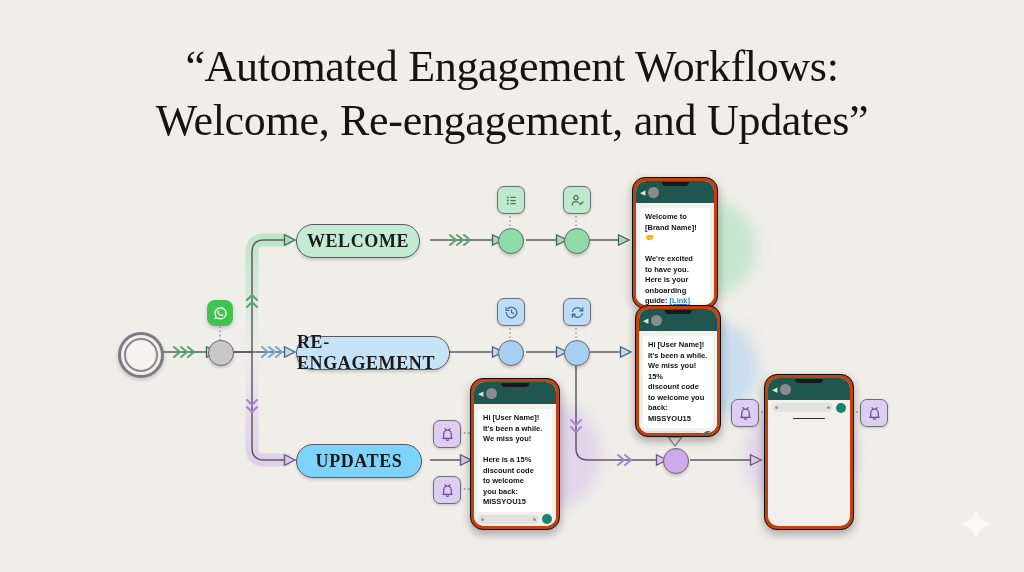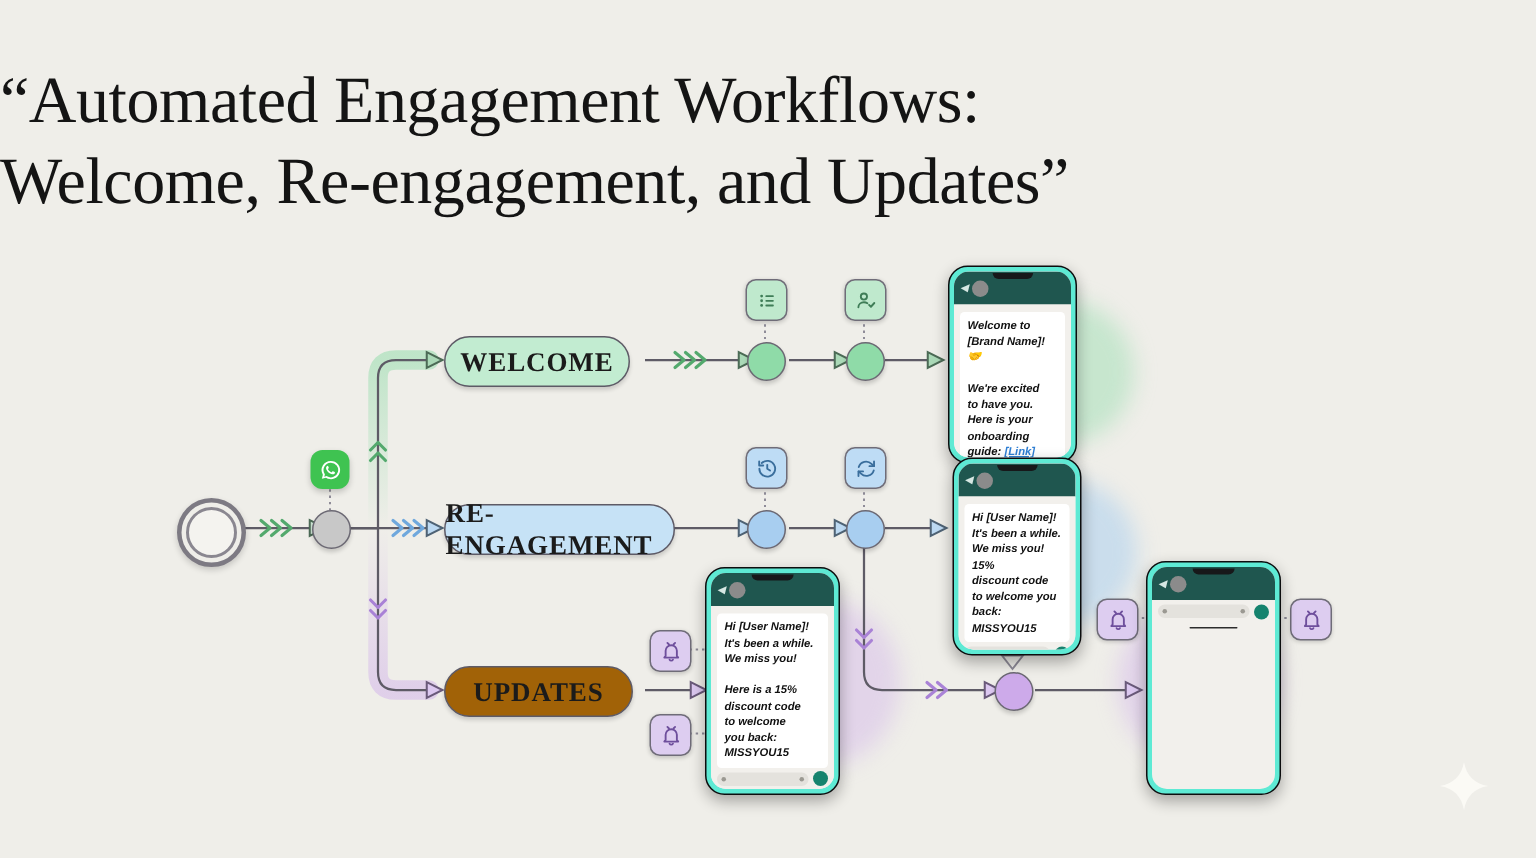--- a/index.html
+++ b/index.html
@@ -7,20 +7,21 @@
     width:1024px;height:572px;overflow:hidden;
     background:#efeee9;
     font-family:"Liberation Sans", sans-serif;
     position:relative;
   }
   #canvas{position:absolute;inset:0;width:1024px;height:572px;}
 
   
   .title{
     position:absolute;left:0;top:40px;width:1024px;
+    text-align:center;
     font-family:"Liberation Serif", serif;
     font-size:44px;line-height:54px;
     color:#141414;
     letter-spacing:-0.3px;
     white-space:pre-line;
     z-index:6;
   }
 
   
   .blob{position:absolute;border-radius:50%;filter:blur(7px);z-index:1;}
@@ -29,21 +30,21 @@
   .pill{
     position:absolute;display:flex;align-items:center;justify-content:center;
     border:1.6px solid #5d5a66;border-radius:22px;
     font-size:18px;font-weight:700;letter-spacing:0.6px;color:#1b1b1b;
     box-shadow:0 2px 3px rgba(0,0,0,.16);
     z-index:5;
     font-family:Liberation Serif, serif;
   }
   .pill.green{background:#c2ecd1;}
   .pill.blue{background:#c6e2f6;}
-  .pill.purple{background:#a16207;}
+  .pill.purple{background:#7dd3fc;}
 
   
   .cnode{
     position:absolute;border-radius:50%;
     border:1.6px solid #6b6873;
     background:#c8c8c8;
     box-shadow:0 2px 3px rgba(0,0,0,.18);
     z-index:5;
   }
   .cnode.green{background:#8fdba8;}
@@ -75,24 +76,24 @@
 
   
   .wa{
     position:absolute;width:26px;height:26px;border-radius:8px;
     background:#3fc351;display:flex;align-items:center;justify-content:center;
     box-shadow:0 2px 4px rgba(0,0,0,.2);z-index:6;
   }
 
   
   .phone{
-    position:absolute;border-radius:13px;background:#5eead4;
+    position:absolute;border-radius:13px;background:#c2410c;
     border:1.5px solid #0c0d0e;
     box-shadow:0 4px 10px rgba(0,0,0,.32);
-    z-index:5;padding:3px;box-sizing:border-box;font-style:italic;
+    z-index:5;padding:3px;box-sizing:border-box;
   }
   .screen{
     position:relative;width:100%;height:100%;border-radius:10px;
     background:#f2f0ec;overflow:hidden;display:flex;flex-direction:column;
   }
   .notch{
     position:absolute;left:50%;transform:translateX(-50%);top:1px;
     width:34%;height:4px;border-radius:0 0 5px 5px;background:#17181a;z-index:3;
   }
   .wa-top{

